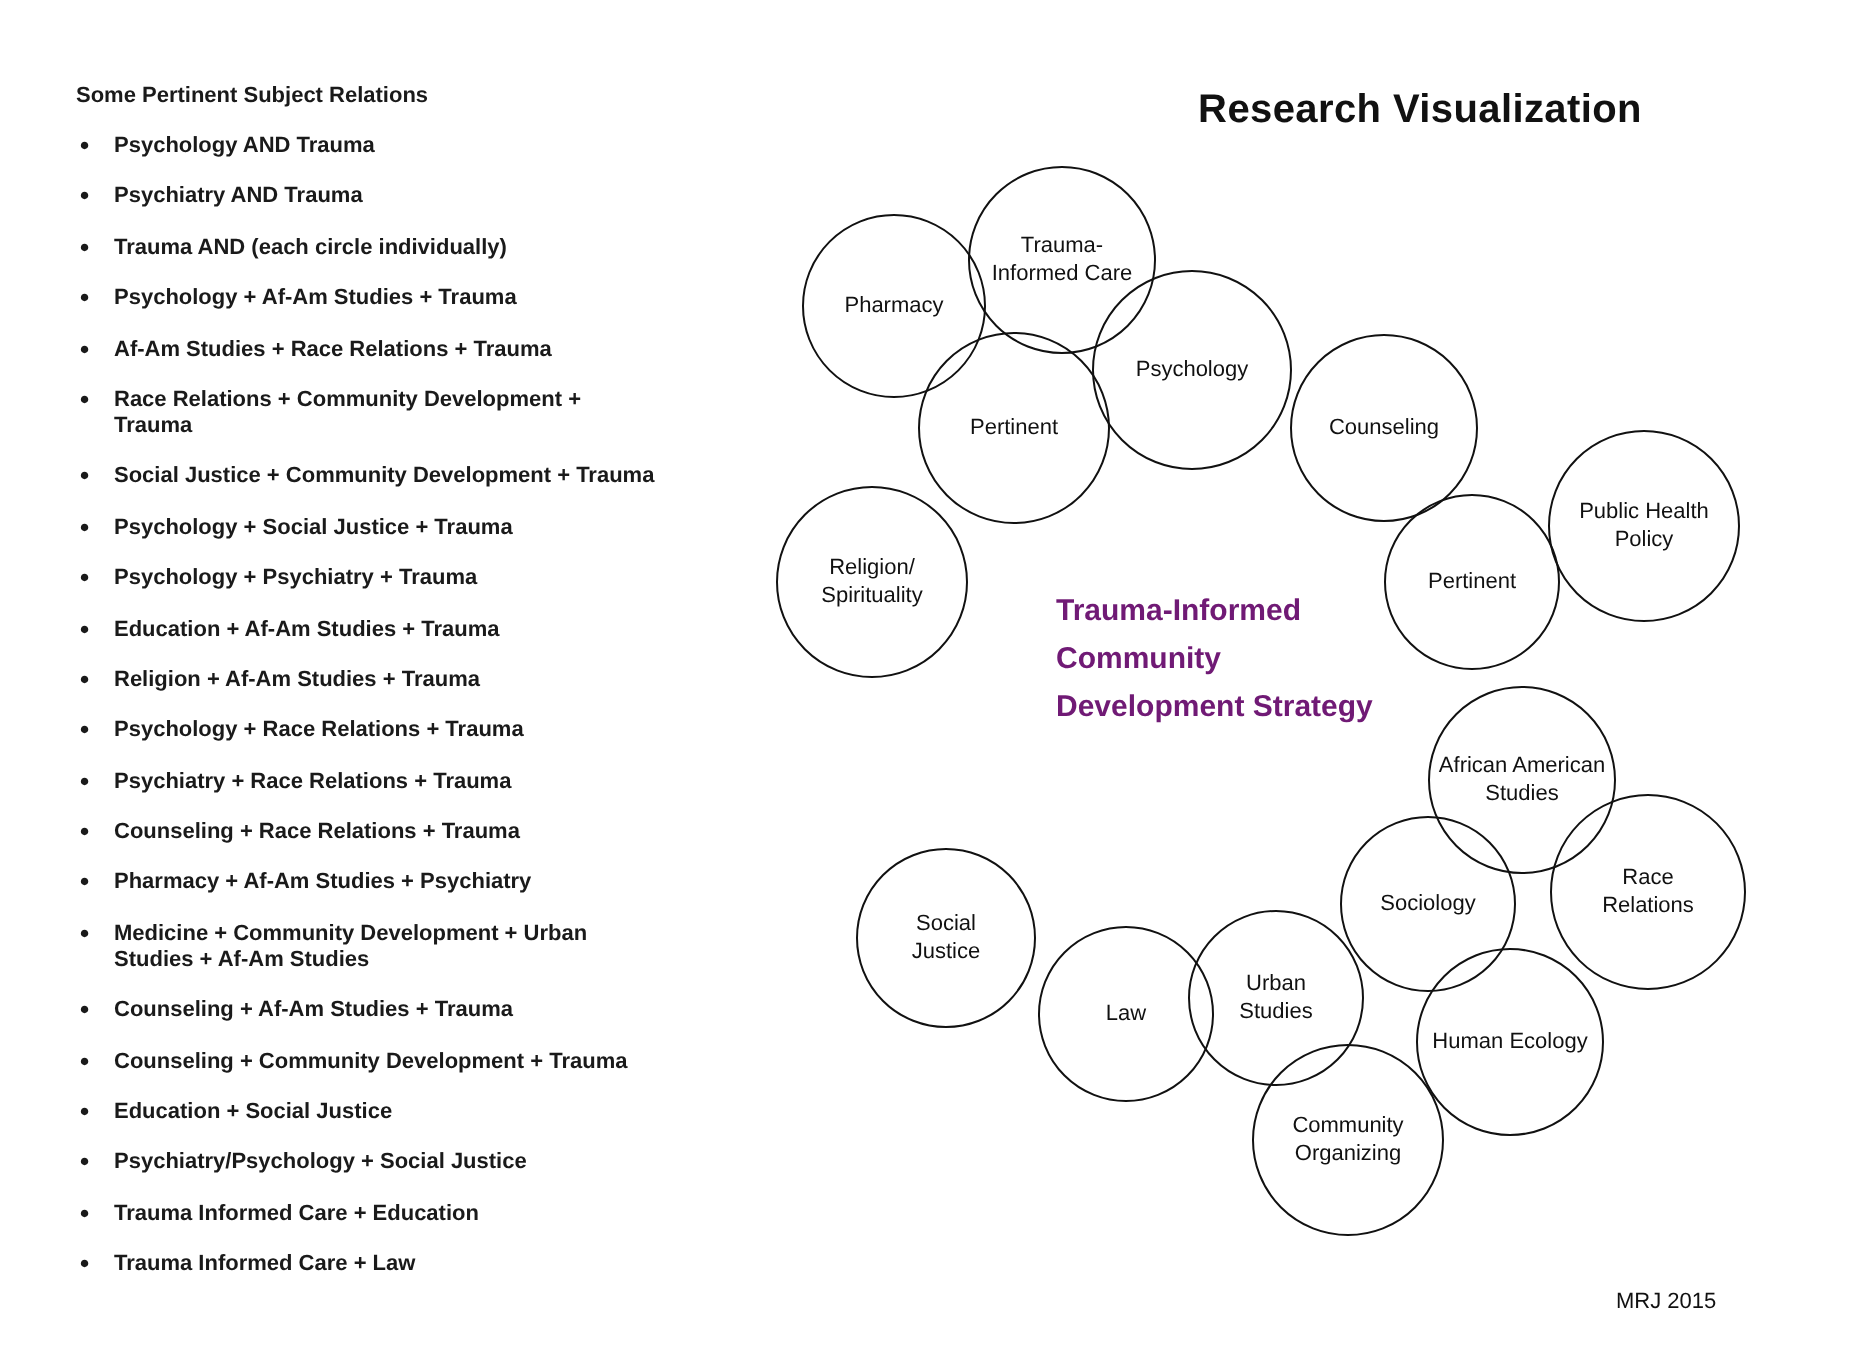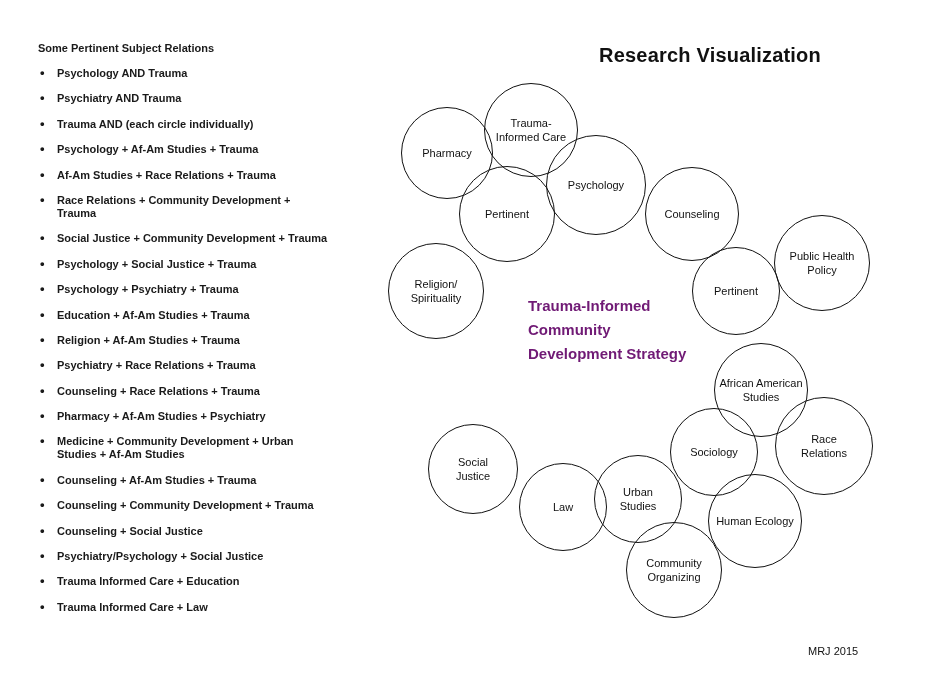--- a/index.html
+++ b/index.html
@@ -116,27 +116,28 @@
         <li>Psychiatry AND Trauma</li>
         <li>Trauma AND (each circle individually)</li>
         <li>Psychology + Af-Am Studies + Trauma</li>
         <li>Af-Am Studies + Race Relations + Trauma</li>
         <li>Race Relations + Community Development + Trauma</li>
         <li>Social Justice + Community Development + Trauma</li>
         <li>Psychology + Social Justice + Trauma</li>
         <li>Psychology + Psychiatry + Trauma</li>
         <li>Education + Af-Am Studies + Trauma</li>
         <li>Religion + Af-Am Studies + Trauma</li>
+        <li>Psychology + Race Relations + Trauma</li>
         <li>Psychiatry + Race Relations + Trauma</li>
         <li>Counseling + Race Relations + Trauma</li>
         <li>Pharmacy + Af-Am Studies + Psychiatry</li>
         <li>Medicine + Community Development + Urban Studies + Af-Am Studies</li>
         <li>Counseling + Af-Am Studies + Trauma</li>
         <li>Counseling + Community Development + Trauma</li>
-        <li>Counseling + Social Justice</li>
+        <li>Education + Social Justice</li>
         <li>Psychiatry/Psychology + Social Justice</li>
         <li>Trauma Informed Care + Education</li>
         <li>Trauma Informed Care + Law</li>
       </ul>
   </div>
 
   <div class="diagram">
     <div class="center-text">
       <div>Trauma-Informed</div>
       <div>Community</div>

